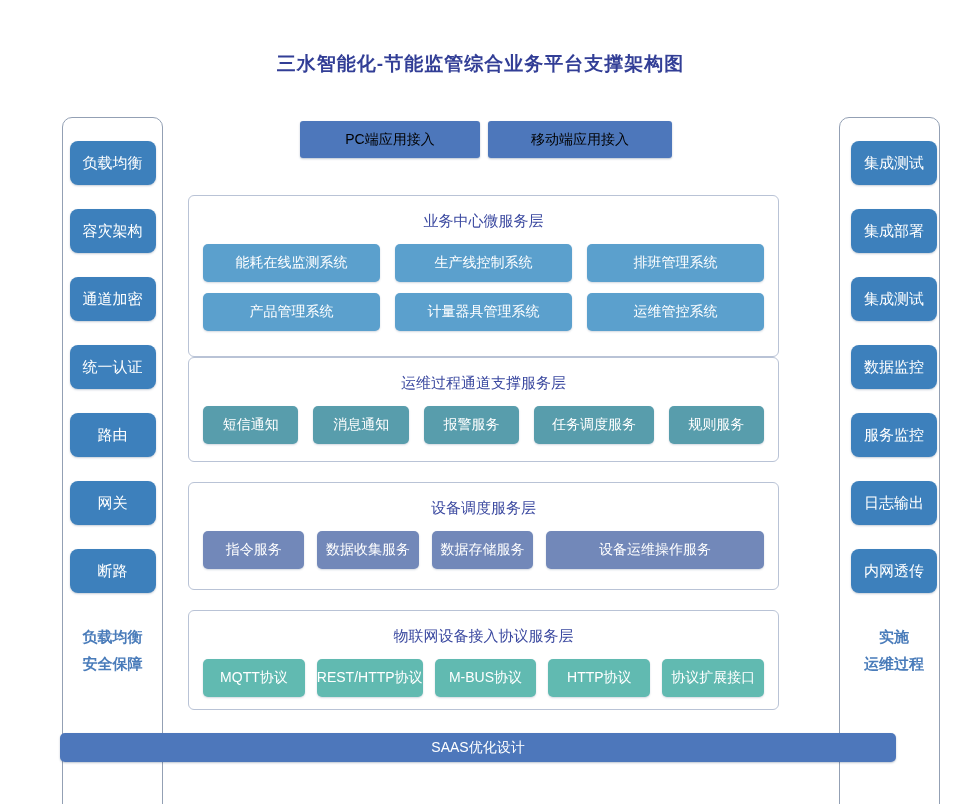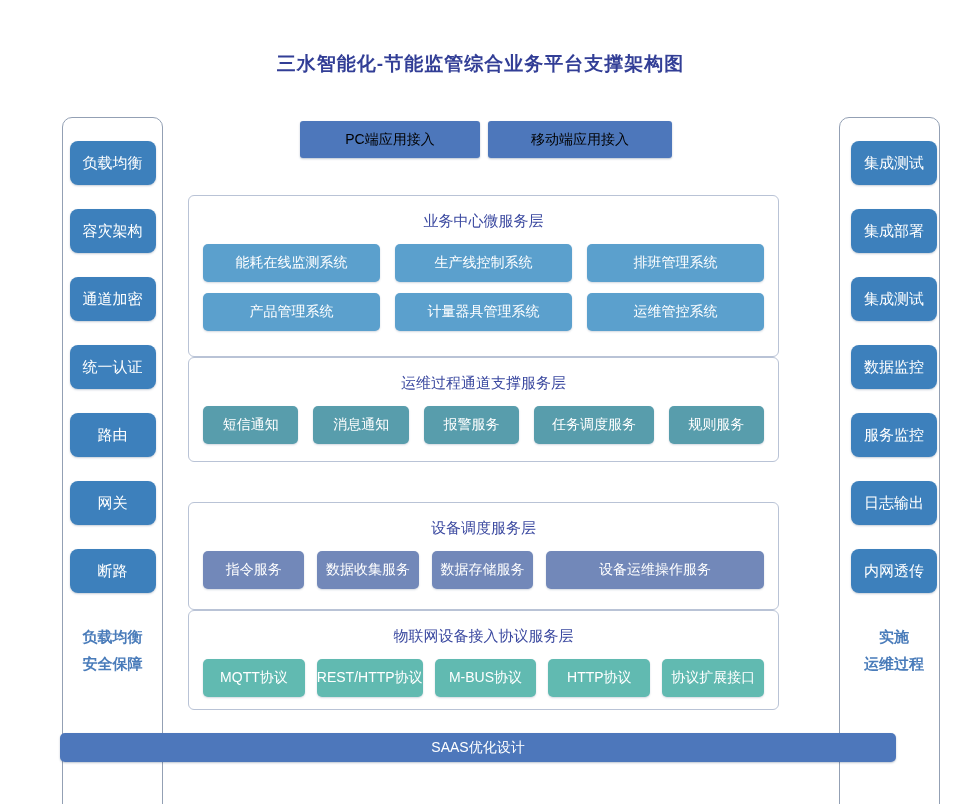--- a/index.html
+++ b/index.html
@@ -56,21 +56,21 @@
   }
   
   .layer.l1{top:185px;height:162px;margin-top:10px;}
   .l1 .node-row{margin-bottom:11px;}
   .l1 .node{background:#5ba0cd;flex:1 1 0;}
   
   .layer.l2{top:357px;height:105px;}
   .l2 .node{background:#589dac;flex:1 1 0;}
   .l2 .node.wide{flex:1.25 1 0;}
   
-  .layer.l3{top:502px;height:108px;}
+  .layer.l3{top:482px;height:108px;}
   .l3 .node-row{gap:13px;}
   .l3 .node{background:#7288b9;flex:1 1 0;}
   .l3 .node.xwide{flex:2.15 1 0;}
   
   .layer.l4{top:610px;height:100px;}
   .l4 .node-row{gap:12px;}
   .l4 .node{background:#61bab1;flex:1 1 0;}
   
   .bottom-bar{
     position:absolute;left:60px;top:733px;width:836px;height:29px;

